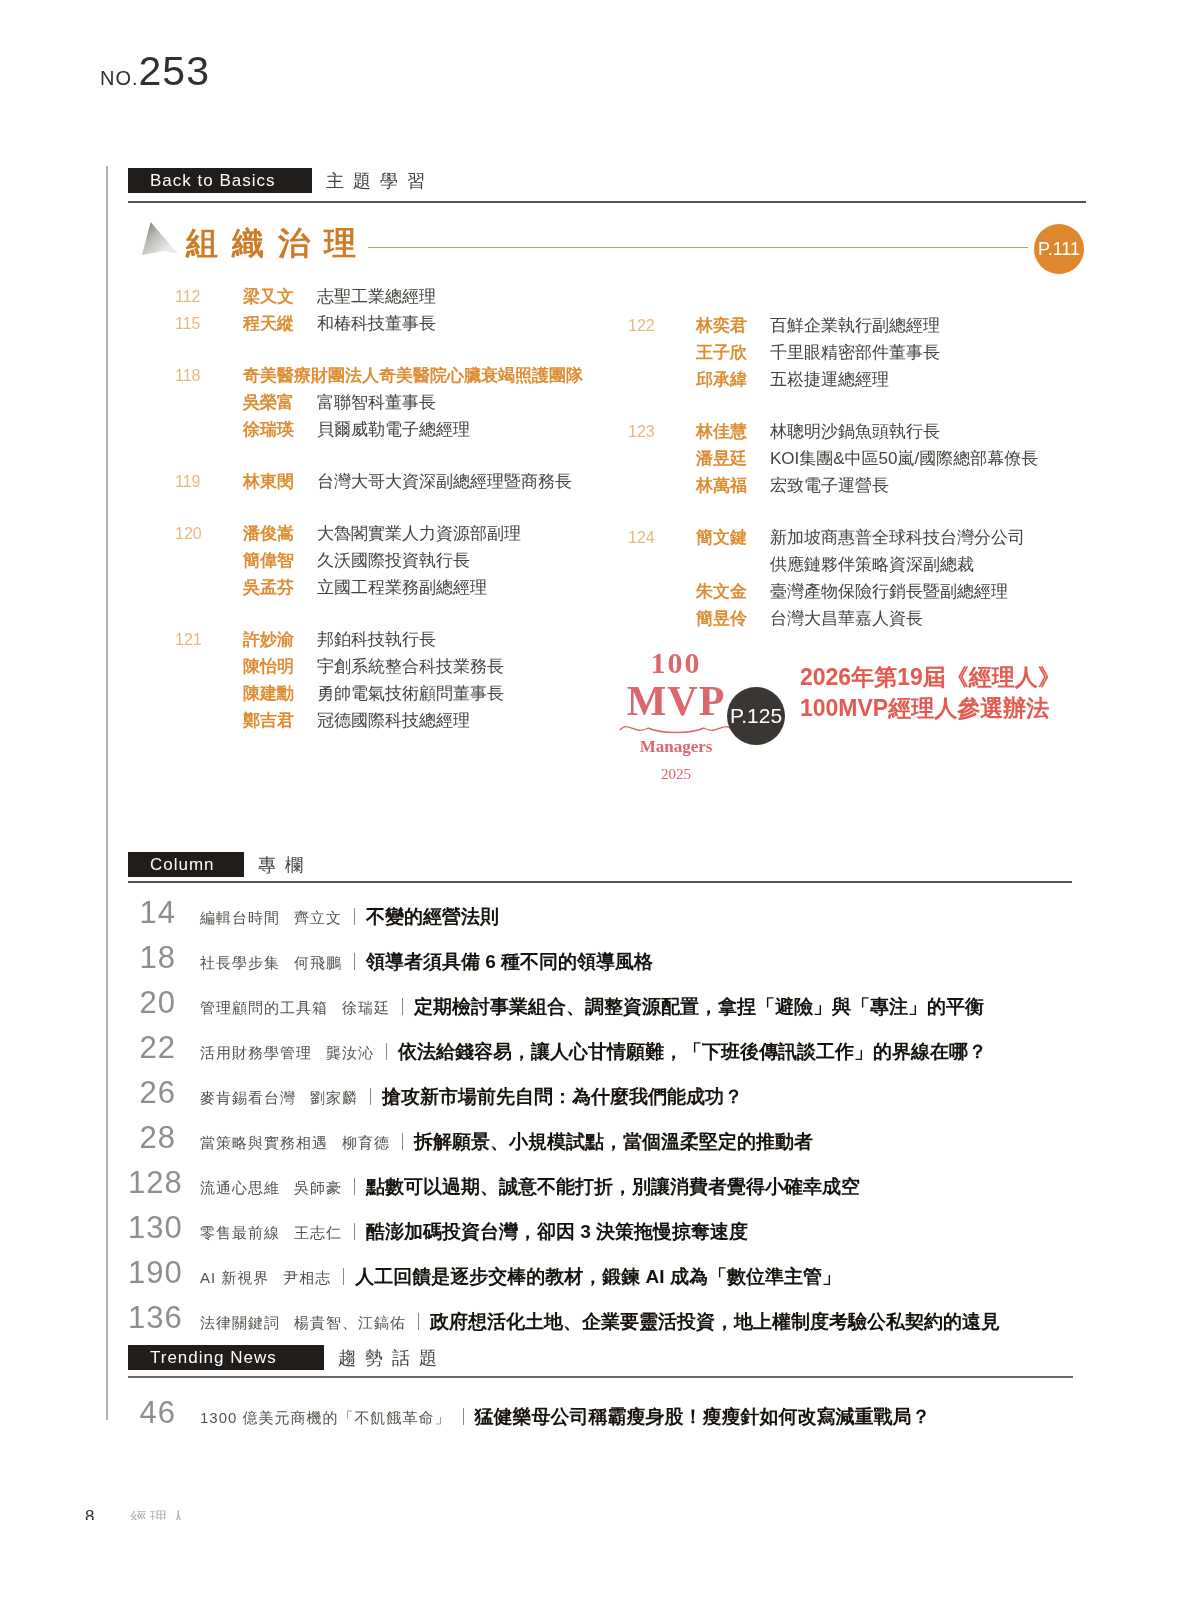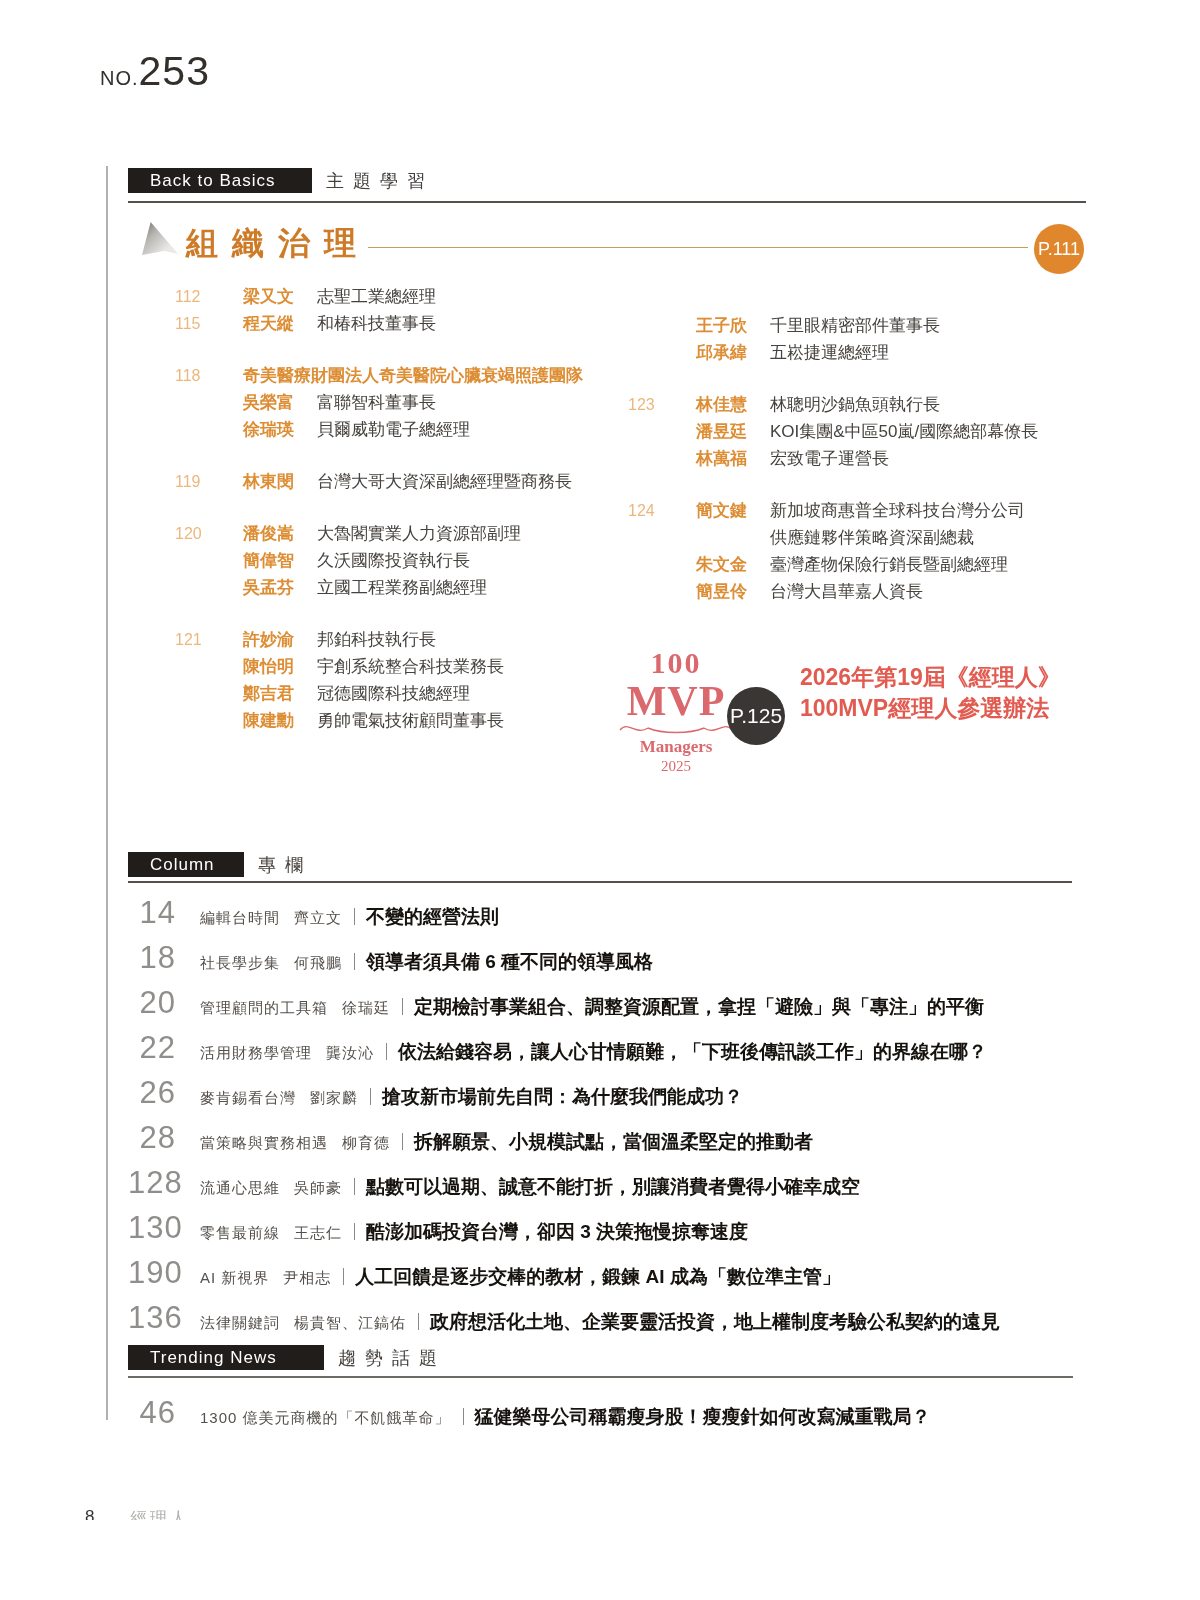--- a/index.html
+++ b/index.html
@@ -48,21 +48,21 @@
   .row-team .toc-name { width:auto; }
   .toc-desc { color:#46423e; }
 
   
   .mvp-logo { left:612px; top:648px; width:128px; text-align:center;
               color:#db686c; font-family:"Liberation Serif", serif; line-height:1; }
   .mvp-l1 { font-size:30px; font-weight:700; letter-spacing:2px; }
   .mvp-l2 { font-size:42px; font-weight:700; margin-top:2px; letter-spacing:1px; }
   .mvp-swash { display:block; margin:0 auto; }
   .mvp-l3 { font-size:17px; font-weight:700; margin-top:2px; }
-  .mvp-l4 { font-size:15px; margin-top:4px; }
+  .mvp-l4 { font-size:15px; margin-top:12px; }
   .badge-125 { left:727px; top:687px; width:58px; height:58px; line-height:58px;
                font-size:21px; background:#3a3633; }
   .promo-text { left:800px; top:662px; font-size:23px; font-weight:700;
                 color:#e25b51; line-height:31px; white-space:nowrap; }
 
   
   .col-head { left:128px; top:852px; }
   .col-tag { width:116px; }
   .col-rule { left:128px; top:881px; width:944px; }
   .list { left:128px; top:893px; width:1000px; }
@@ -158,31 +158,36 @@
         <span class="toc-name">許妙渝</span>
         <span class="toc-desc">邦鉑科技執行長</span>
       </div>
     <div class="toc-row">
         <span class="toc-num"></span>
         <span class="toc-name">陳怡明</span>
         <span class="toc-desc">宇創系統整合科技業務長</span>
       </div>
     <div class="toc-row">
         <span class="toc-num"></span>
+        <span class="toc-name">陳建勳</span>
+        <span class="toc-desc">勇帥電氣技術顧問董事長</span>
+      </div>
+    <div class="toc-row">
+        <span class="toc-num"></span>
         <span class="toc-name">鄭吉君</span>
         <span class="toc-desc">冠德國際科技總經理</span>
       </div>
-    <div class="toc-row">
-        <span class="toc-num"></span>
-        <span class="toc-name">陳建勳</span>
-        <span class="toc-desc">勇帥電氣技術顧問董事長</span>
-      </div>
   </div>
 
   <div class="abs toc toc-right">
+    <div class="toc-row">
+        <span class="toc-num">122</span>
+        <span class="toc-name">林奕君</span>
+        <span class="toc-desc">百鮮企業執行副總經理</span>
+      </div>
     <div class="toc-row">
         <span class="toc-num"></span>
         <span class="toc-name">王子欣</span>
         <span class="toc-desc">千里眼精密部件董事長</span>
       </div>
     <div class="toc-row">
         <span class="toc-num"></span>
         <span class="toc-name">邱承緯</span>
         <span class="toc-desc">五崧捷運總經理</span>
       </div>

